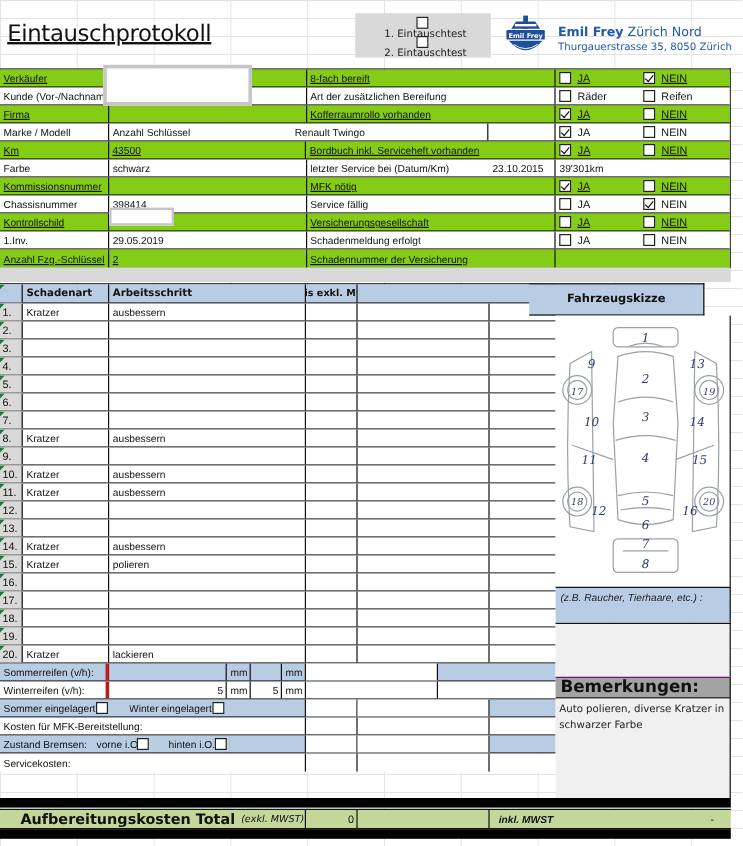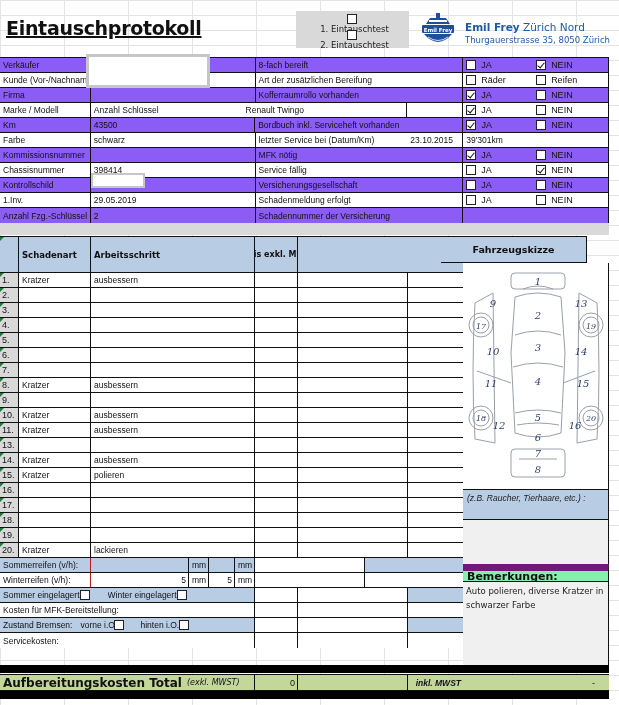--- a/index.html
+++ b/index.html
@@ -6,86 +6,86 @@
   html, body { width: 619px; height: 705px; overflow: hidden; background: #ffffff; }
   body { position: relative; font-family: "Liberation Sans", sans-serif; font-size: 9px; color: #111; }
   .grid-bg {
     position: absolute; inset: 0;
     background-image:
       linear-gradient(to right, #e3e3e3 1px, transparent 1px),
       linear-gradient(to bottom, #e3e3e3 1px, transparent 1px);
     background-size: 64px 15px;
   }
   .abs { position: absolute; }
-  .title { left: 6px; top: 17px; font-family: "DejaVu Sans", sans-serif; font-weight: bold; font-size: 19px; text-decoration: underline; text-decoration-thickness: 2px; color: #111; letter-spacing: -0.3px; }
+  .title { left: 6px; top: 17px; font-family: "DejaVu Sans", sans-serif; font-weight: normal; font-size: 19px; text-decoration: underline; text-decoration-thickness: 2px; color: #111; letter-spacing: -0.3px; }
   .tests { left: 296px; top: 11px; width: 113px; height: 37px; background: #d9d9d9; }
   .test-row { display: flex; align-items: center; height: 16px; padding-left: 4px; font-size: 8.5px; font-family: "DejaVu Sans", sans-serif; color: #222; flex-direction: column; }
   .cb { display: inline-block; width: 10px; height: 10px; border: 1px solid #222; background: #fff; margin-right: 5px; position: relative; flex: 0 0 auto; }
   .cb.checked::after { content: ""; position: absolute; left: 2px; top: 0px; width: 3px; height: 6px; border-right: 1.5px solid #111; border-bottom: 1.5px solid #111; transform: rotate(40deg); }
   .logo { left: 420px; top: 12px; width: 36px; height: 34px; }
   .brand { left: 465px; top: 21px; font-family: "DejaVu Sans", sans-serif; color: #1f5aa6; }
   .brand .name { font-size: 10.5px; }
   .brand .name b { font-weight: bold; }
   .brand .addr { font-size: 8.5px; margin-top: 2px; }
 
   
   .info { left: 0; top: 57px; width: 609px; border-top: 1.5px solid #111; border-bottom: 1.5px solid #111; border-right: 1.5px solid #111; }
   .info-row { display: flex; height: 15px; border-bottom: 1px solid #111; }
   .info-row:last-child { border-bottom: none; }
-  .info-row.blue { background: #8b5cf6; }
+  .info-row.blue { background: #84cc16; text-decoration: underline; }
   .info-row.white { background: #ffffff; }
   .cell { display: flex; align-items: center; padding-left: 3px; white-space: nowrap; overflow: hidden; font-size: 8.5px; }
   .c-l1 { width: 91px; border-right: 1px solid #111; }
   .c-l2 { width: 165px; border-right: 1.5px solid #111; }
   .c-r1 { width: 152px; }
   .c-r2 { width: 56px; border-right: 1px solid #111; }
   .c-opt1 { width: 70px; }
   .c-opt2 { width: 75px; }
   .opt { display: flex; align-items: center; font-size: 9px; }
   .blank-box { position: absolute; background: #fff; border: 3px solid #c6c6c6; }
 
   .sep { left: 0; top: 223px; width: 609px; height: 12px; background: #d9d9d9; }
 
   
   .dmg { left: 0; top: 236px; width: 463px; border-top: 1.5px solid #111; border-left: none; }
-  .dmg-head { display: flex; height: 36px; background: #b8cce4; border-bottom: 1.5px solid #111; font-weight: bold; font-family: "DejaVu Sans", sans-serif; font-size: 9.5px; }
+  .dmg-head { display: flex; height: 16px; background: #b8cce4; border-bottom: 1.5px solid #111; font-weight: bold; font-family: "DejaVu Sans", sans-serif; font-size: 9.5px; }
   .dmg-row { display: flex; height: 15px; border-bottom: 1px solid #111; background: #fff; }
   .d-num { width: 19px; background: #d9d9d9; border-right: 1px solid #111; font-size: 9px; display:flex; align-items:center; padding-left: 2px; position: relative; }
   .d-num::before { content: ""; position: absolute; left: 0; top: 0; border-top: 4px solid #1e7a3a; border-right: 4px solid transparent; }
   .d-type { width: 72px; border-right: 1px solid #111; }
   .d-step { width: 164px; border-right: 1px solid #111; }
   .d-price { width: 43px; border-right: 1px solid #111; }
   .d-cost { width: 110px; border-right: 1px solid #111; }
   .d-done { width: 55px; border-right: 1.5px solid #111; display:flex; justify-content:center; align-items:center;margin-top:37px; }
   .dmg-head .cell { justify-content: flex-start; }
   .hdr-price { font-size: 8px; line-height: 9px; text-align: center; flex-direction: column; justify-content: center !important; padding: 0; overflow: hidden; }
   .sq { width: 10px; height: 10px; border: 1px solid #111; background:#fff; }
 
   
   .ty-row { display: flex; height: 15px; border-bottom: 1px solid #111; }
   .ty-row.blue { background: #b8cce4; }
   .ty-row.white { background: #fff; }
-  .ty-label { width: 91px; border-right: 1px solid #b91c1c; }
+  .ty-label { width: 91px; border-right: 3px solid #b91c1c; }
   .ty-v1 { width: 98px; border-right: 1px solid #111; justify-content: flex-end; padding-right: 2px; }
   .ty-mm { width: 20px; border-right: 1px solid #111; }
   .ty-v2 { width: 26px; border-right: 1px solid #111; justify-content: flex-end; padding-right: 2px; }
   .ty-mm2 { width: 20px; border-right: 1.5px solid #111; }
   .ty-wide { width: 255px; border-right: 1.5px solid #111; }
 
   
   .sketch-head { left: 441px; top: 236px; width: 146px; height: 27px; background: #b8cce4; border: 1.5px solid #111; border-left: none; display:flex; align-items:center; justify-content:center; font-weight:bold; font-family: "DejaVu Sans", sans-serif; font-size: 9.5px; }
   .sketch { left: 463px; top: 263px; width: 146px; height: 226px; background: #fff; border-right: 1.5px solid #111; }
   .note-hint { left: 463px; top: 489px; width: 146px; height: 30px; background: #b8cce4; border-top: 1px solid #111; border-right: 1.5px solid #111; font-style: italic; font-size: 8.5px; padding: 2px 4px; color:#222; line-height: 12px; }
   .note-area { left: 463px; top: 519px; width: 146px; height: 45px; background: #f0f0f0; border-top: 1px solid #111; border-right: 1.5px solid #111; }
-  .rem-head { left: 463px; top: 564px; width: 146px; height: 17px; background: #86efac; border-top: 7px solid #701a75; border-right: 1.5px solid #111; font-weight: bold; font-family: "DejaVu Sans", sans-serif; font-size: 11px; padding-left: 4px; display:flex; align-items:center; }
+  .rem-head { left: 463px; top: 564px; width: 146px; height: 17px; background: #a3a3a3; border-top: 1px solid #701a75; border-right: 1.5px solid #111; font-weight: bold; font-family: "DejaVu Sans", sans-serif; font-size: 14px; padding-left: 4px; display:flex; align-items:center; }
   .rem-body { left: 463px; top: 581px; width: 146px; height: 84px; background: #f0f0f0; border-top: 1px solid #111; border-right: 1.5px solid #111; font-family: "DejaVu Sans", sans-serif; font-size: 8.5px; padding: 2px 3px; line-height: 14px; color:#222; }
 
   .blackbar { left: 0; width: 609px; height: 8px; background: #000; }
   .total { left: 0; top: 674px; width: 609px; height: 17px; background: #c4d79b; display: flex; border-top: 1px solid #111; border-bottom: 1px solid #111; }
-  .t-label { width: 255px; border-right: 1px solid #111; font-family: "DejaVu Sans", sans-serif; font-weight: bold; font-size: 12px; padding-left: 3px; }
+  .t-label { width: 255px; border-right: 1px solid #111; font-family: "DejaVu Sans", sans-serif; font-weight: bold; font-size: 12px; padding-left: 17px; }
   .t-label i { font-weight: normal; font-size: 8px; margin-left: 5px; }
   .t-val { width: 43px; border-right: 1px solid #111; justify-content: flex-end; padding-right: 2px; font-size: 9px; }
   .t-empty { width: 110px; border-right: 1px solid #111; }
   .t-inkl { width: 55px; font-style: italic; font-weight: bold; font-size: 8.5px; justify-content: flex-end; padding-right: 2px; }
   .t-incl-val { width: 146px; justify-content: flex-end; padding-right: 14px; font-size: 9px; }
 </style>
 </head>
 <body>
 
 <div class="grid-bg"></div>
@@ -409,20 +409,30 @@
         <div class="cell d-price"></div>
         <div class="cell d-cost"></div>
         <div class="cell d-done">
           <span class="sq"></span>
         </div>
       </div>
       <div class="dmg-row">
         <div class="cell d-num">11.</div>
         <div class="cell d-type">Kratzer</div>
         <div class="cell d-step">ausbessern</div>
+        <div class="cell d-price"></div>
+        <div class="cell d-cost"></div>
+        <div class="cell d-done">
+          <span class="sq"></span>
+        </div>
+      </div>
+      <div class="dmg-row">
+        <div class="cell d-num">12.</div>
+        <div class="cell d-type"></div>
+        <div class="cell d-step"></div>
         <div class="cell d-price"></div>
         <div class="cell d-cost"></div>
         <div class="cell d-done">
           <span class="sq"></span>
         </div>
       </div>
       <div class="dmg-row">
         <div class="cell d-num">13.</div>
         <div class="cell d-type"></div>
         <div class="cell d-step"></div>

